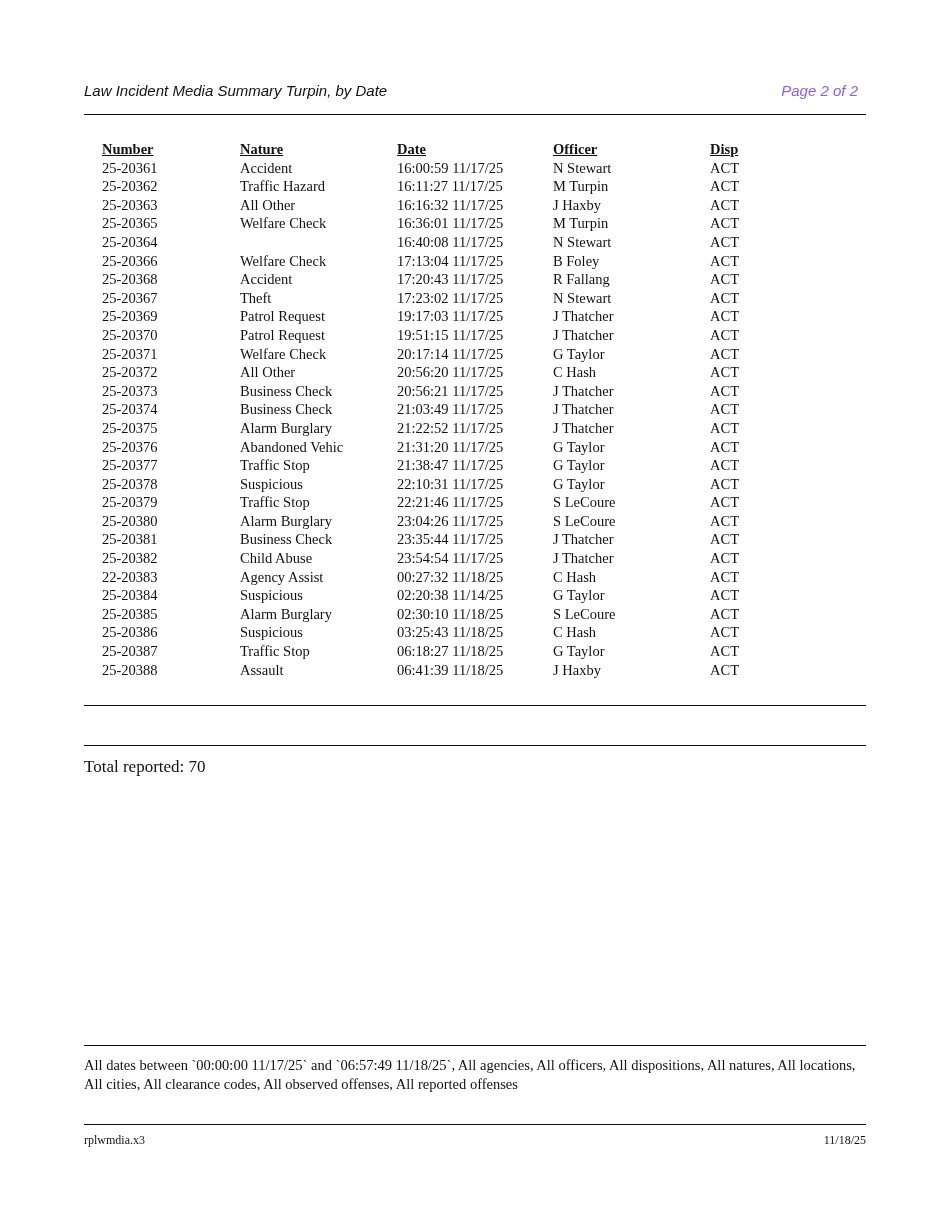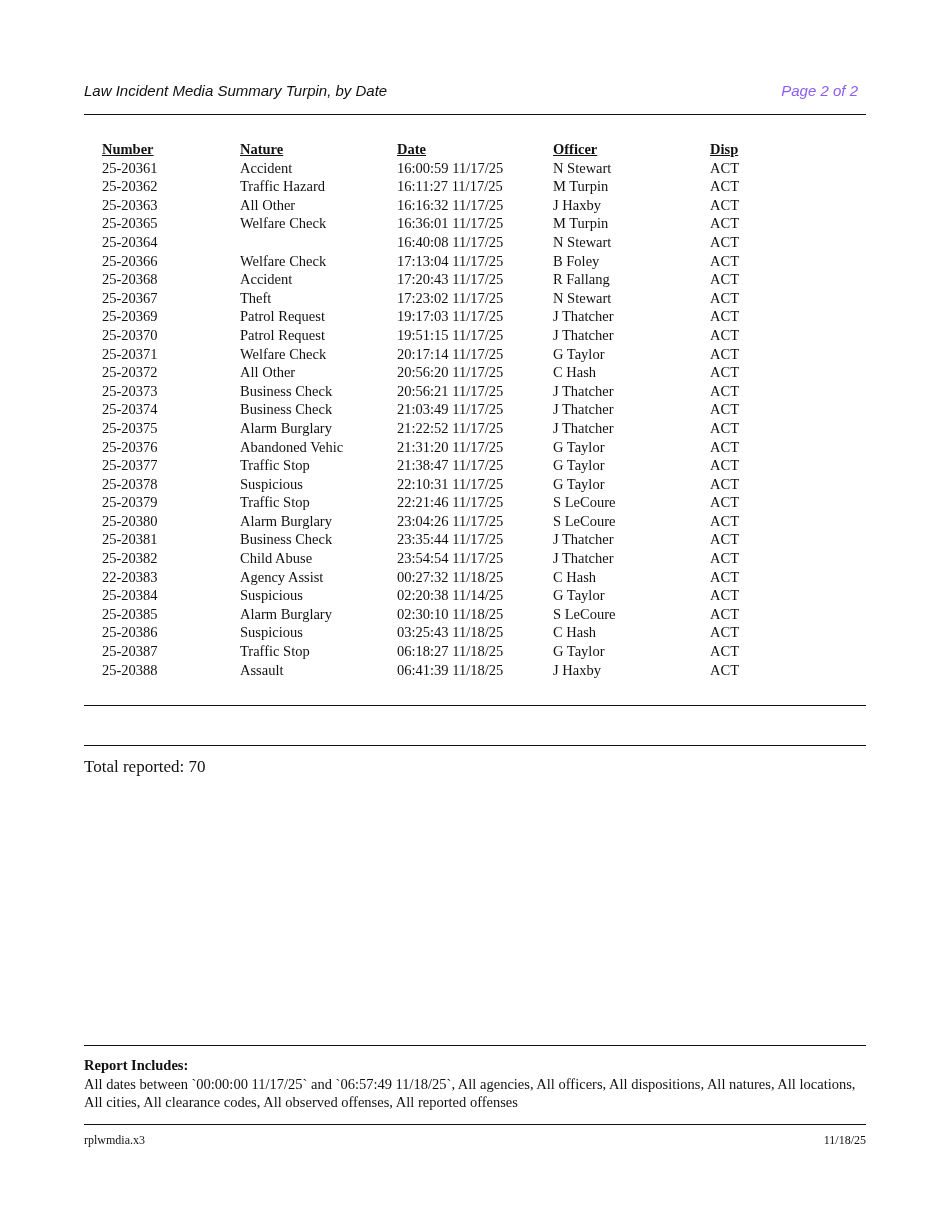--- a/index.html
+++ b/index.html
@@ -246,19 +246,18 @@
         </div>
       </div>
   </div>
 
   <div class="rule r2"></div>
   <div class="total">Total reported: 70</div>
   <div class="rule r3"></div>
 
   <div class="rule r4"></div>
   <div class="includes">
-    <div class="includes-title">Report Includes:</div>
     <div>All dates between `00:00:00 11/17/25` and `06:57:49 11/18/25`, All agencies, All officers, All dispositions, All natures, All locations, All cities, All clearance codes, All observed offenses, All reported offenses</div>
   </div>
   <div class="rule r5"></div>
   <div class="footer-left">rplwmdia.x3</div>
   <div class="footer-right">11/18/25</div>
 </div>
 
 </body></html>

